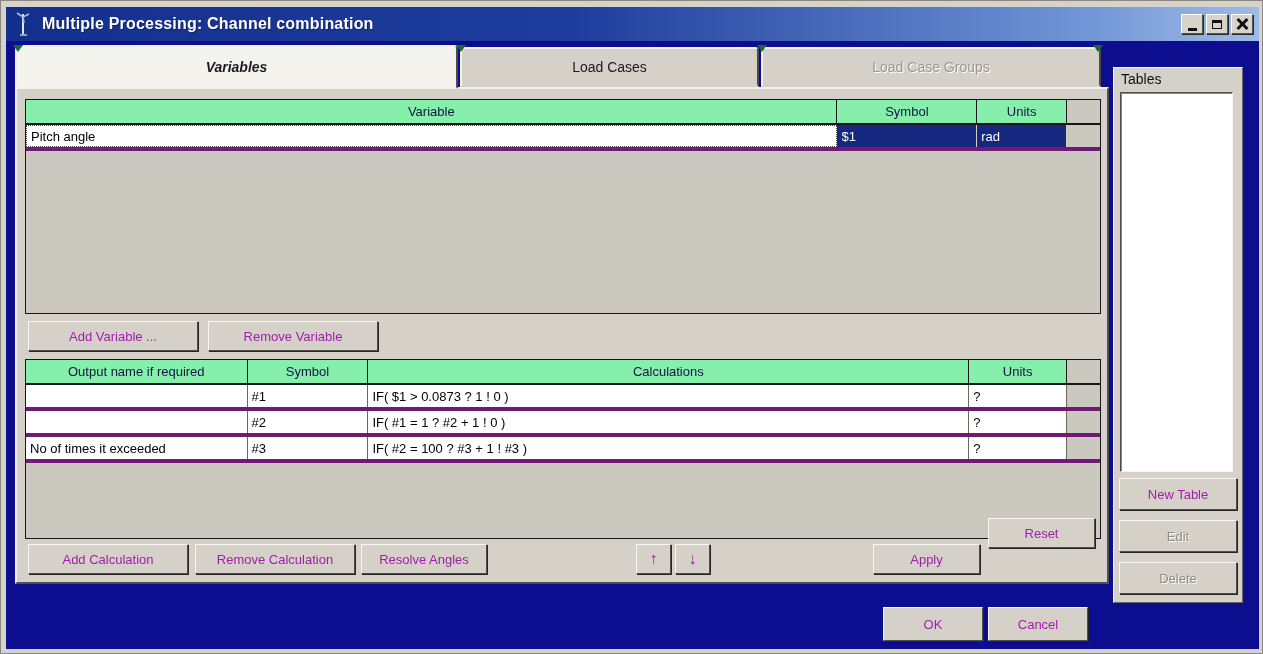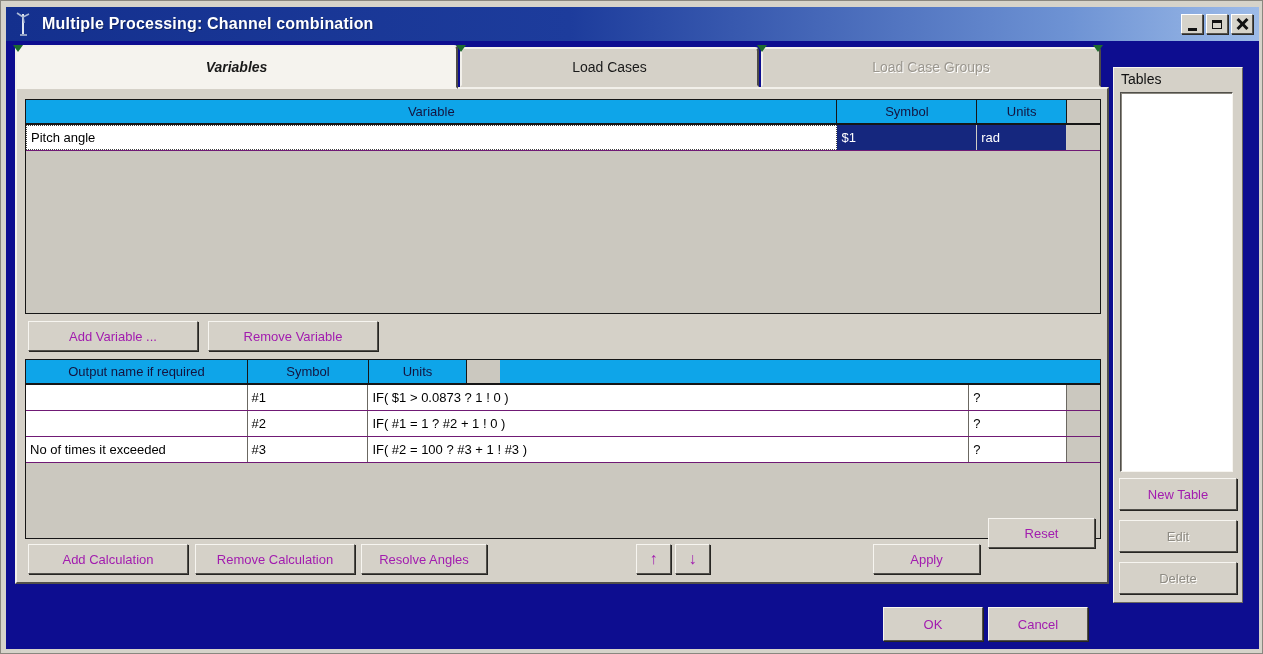--- a/index.html
+++ b/index.html
@@ -42,25 +42,25 @@
   .notch { position:absolute; top:44px; width:0; height:0; z-index:5;
            border-left:5px solid transparent; border-right:5px solid transparent;
            border-top:7px solid #1e6b2e; }
 
   
   .panel { position:absolute; left:14px; top:86px; width:1094px; height:497px;
            background:#d5d1c8; border:2px solid; border-color:#f2f0ea #514f4a #514f4a #f2f0ea; }
 
   
   .grid { position:absolute; background:#cbc8bf; border:1px solid #161616; }
-  .grid-header { display:flex; height:25px; background:#0ea5e9; border-bottom:2px solid #161616; }
+  .grid-header { display:flex; height:25px; background:#86efac; border-bottom:2px solid #161616; }
   .hcell { display:flex; align-items:center; justify-content:center; font-size:13px;
            color:#14143f; border-right:1px solid #161616; height:100%; }
   .hcell:last-child { border-right:none; }
-  .grid-row { display:flex; height:26px; background:#fff; border-bottom:1px solid #701a75; }
+  .grid-row { display:flex; height:26px; background:#fff; border-bottom:4px solid #701a75; }
   .cell { display:flex; align-items:center; padding:0 4px; font-size:13px;
           border-right:1px solid #6b6862; height:100%; overflow:hidden; white-space:nowrap; }
   .cell.sel { background:#15277e; color:#fff; border-right:1px solid #cfccc4; }
   .cell.focus { background:#fff; border:1px dotted #444; border-right:1px dotted #444; }
   .cell.filler { background:#cbc8bf; border-right:none; }
 
   
   .btn { position:absolute; background:#d5d1c8; border:1px solid;
          border-color:#f7f5f0 #514f4a #514f4a #f7f5f0; box-shadow:1px 1px 0 #262522;
          display:flex; align-items:center; justify-content:center;
@@ -134,20 +134,21 @@
       </div>
     </div>
 
     <div class="btn" style="left:11px; top:232px; width:170px; height:30px;">Add Variable ...</div>
     <div class="btn" style="left:191px; top:232px; width:170px; height:30px;">Remove Variable</div>
 
     <div class="grid" style="left:8px; top:270px; width:1076px; height:180px;">
       <div class="grid-header">
         <div class="hcell" style="width:222px;">Output name if required</div>
         <div class="hcell" style="width:121px;">Symbol</div>
+        <div class="hcell" style="width:602px;">Calculations</div>
         <div class="hcell" style="width:98px;">Units</div>
         <div class="hcell" style="width:33px; background:#cbc8bf;"></div>
       </div>
       <div class="grid-row">
         <div class="cell" style="width:222px;"></div>
         <div class="cell" style="width:121px;">#1</div>
         <div class="cell" style="width:602px;">IF( $1 &gt; 0.0873 ? 1 ! 0 )</div>
         <div class="cell" style="width:98px;">?</div>
         <div class="cell filler" style="width:33px;"></div>
       </div>

